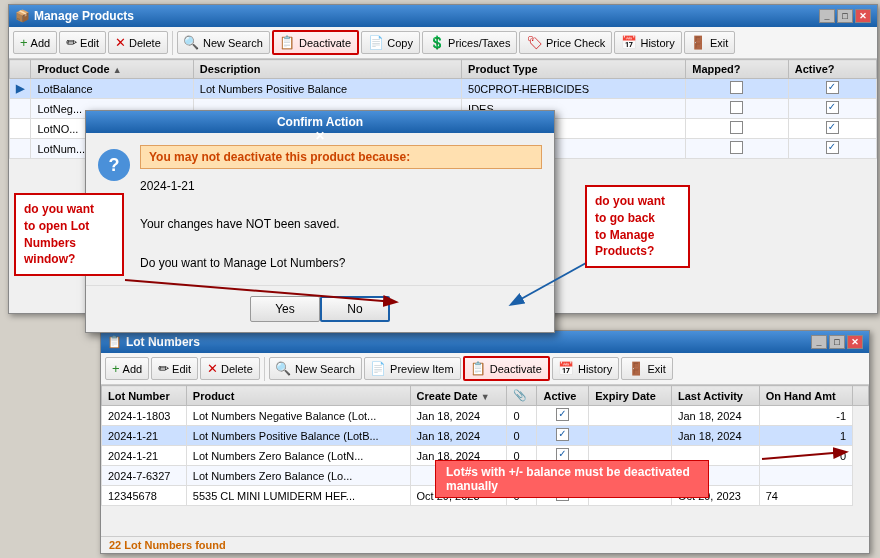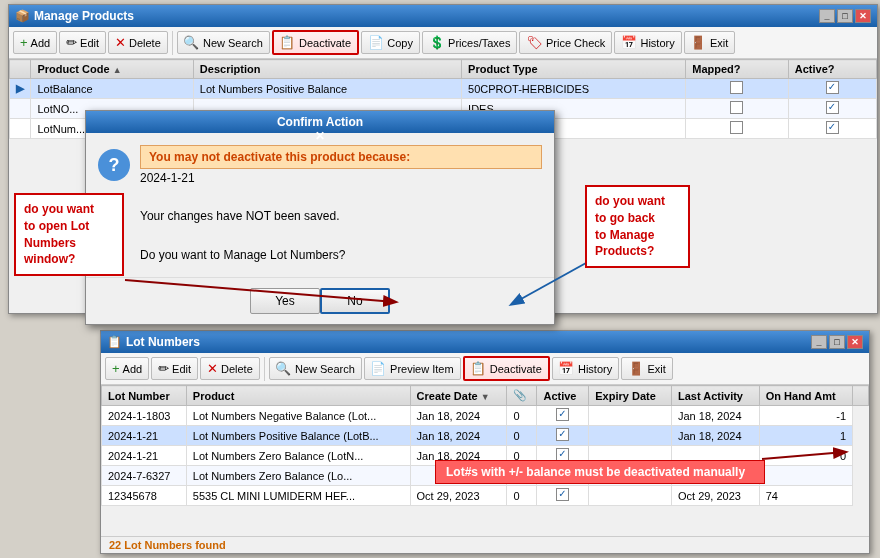--- a/index.html
+++ b/index.html
@@ -190,21 +190,21 @@
     .dialog-text-area {
       flex: 1;
     }
 
     .warning-title {
       background: #ffe0b0;
       color: #cc4400;
       padding: 4px 8px;
       font-weight: bold;
       font-size: 12px;
-      margin-bottom: 0;
+      margin-bottom: 8px;
       border: 1px solid #e0a060;
     }
 
     .dialog-body {
       font-size: 12px;
       color: #000;
       line-height: 1.6;
     }
 
     .dialog-buttons {
@@ -356,20 +356,28 @@
             <th>Mapped?</th>
             <th>Active?</th>
           </tr>
         </thead>
         <tbody>
           <tr class="selected">
             <td class="arrow-cell">▶</td>
             <td>LotBalance</td>
             <td>Lot Numbers Positive Balance</td>
             <td>50CPROT-HERBICIDES</td>
+            <td class="checkbox-cell"><div class="cb"></div></td>
+            <td class="checkbox-cell"><div class="cb checked"></div></td>
+          </tr>
+          <tr>
+            <td class="arrow-cell"></td>
+            <td>LotNeg...</td>
+            <td></td>
+            <td>IDES</td>
             <td class="checkbox-cell"><div class="cb"></div></td>
             <td class="checkbox-cell"><div class="cb checked"></div></td>
           </tr>
           <tr>
             <td class="arrow-cell"></td>
             <td>LotNO...</td>
             <td></td>
             <td>IDES</td>
             <td class="checkbox-cell"><div class="cb"></div></td>
             <td class="checkbox-cell"><div class="cb checked"></div></td>
@@ -557,21 +565,21 @@
         </tbody>
       </table>
     </div>
 
     <div class="status-bar">
       <span>22 Lot Numbers found</span>
     </div>
   </div>
 </div>
 
-<div class="red-annotation" style="left: 435px; top: 460px; width: 330px;">
+<div class="red-annotation" style="left: 435px; top: 460px; width: 274px;">
   <span>Lot#s with +/- balance must be deactivated manually</span>
 </div>
 
 <svg class="callout-arrow-line" style="left:0;top:0;width:880px;height:558px;">
   <defs>
     <marker id="arrowhead3" markerWidth="8" markerHeight="8" refX="6" refY="3" orient="auto">
       <path d="M0,0 L0,6 L8,3 z" fill="#8b0000"></path>
     </marker>
   </defs>
   <line x1="762" y1="459" x2="845" y2="452" stroke="#8b0000" stroke-width="2" marker-end="url(#arrowhead3)"></line>

